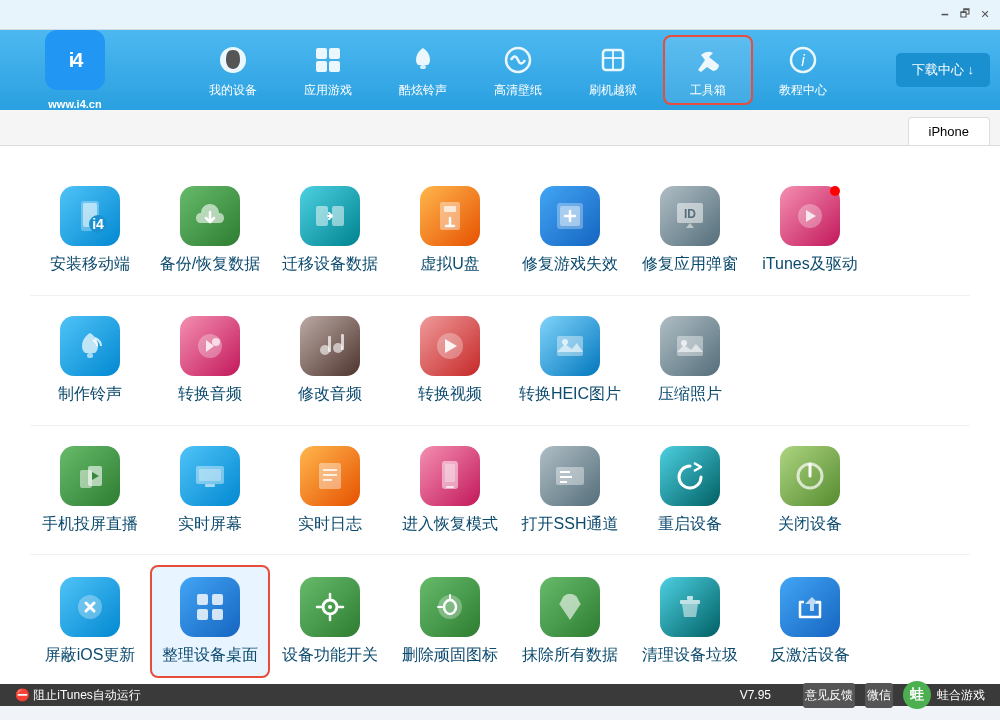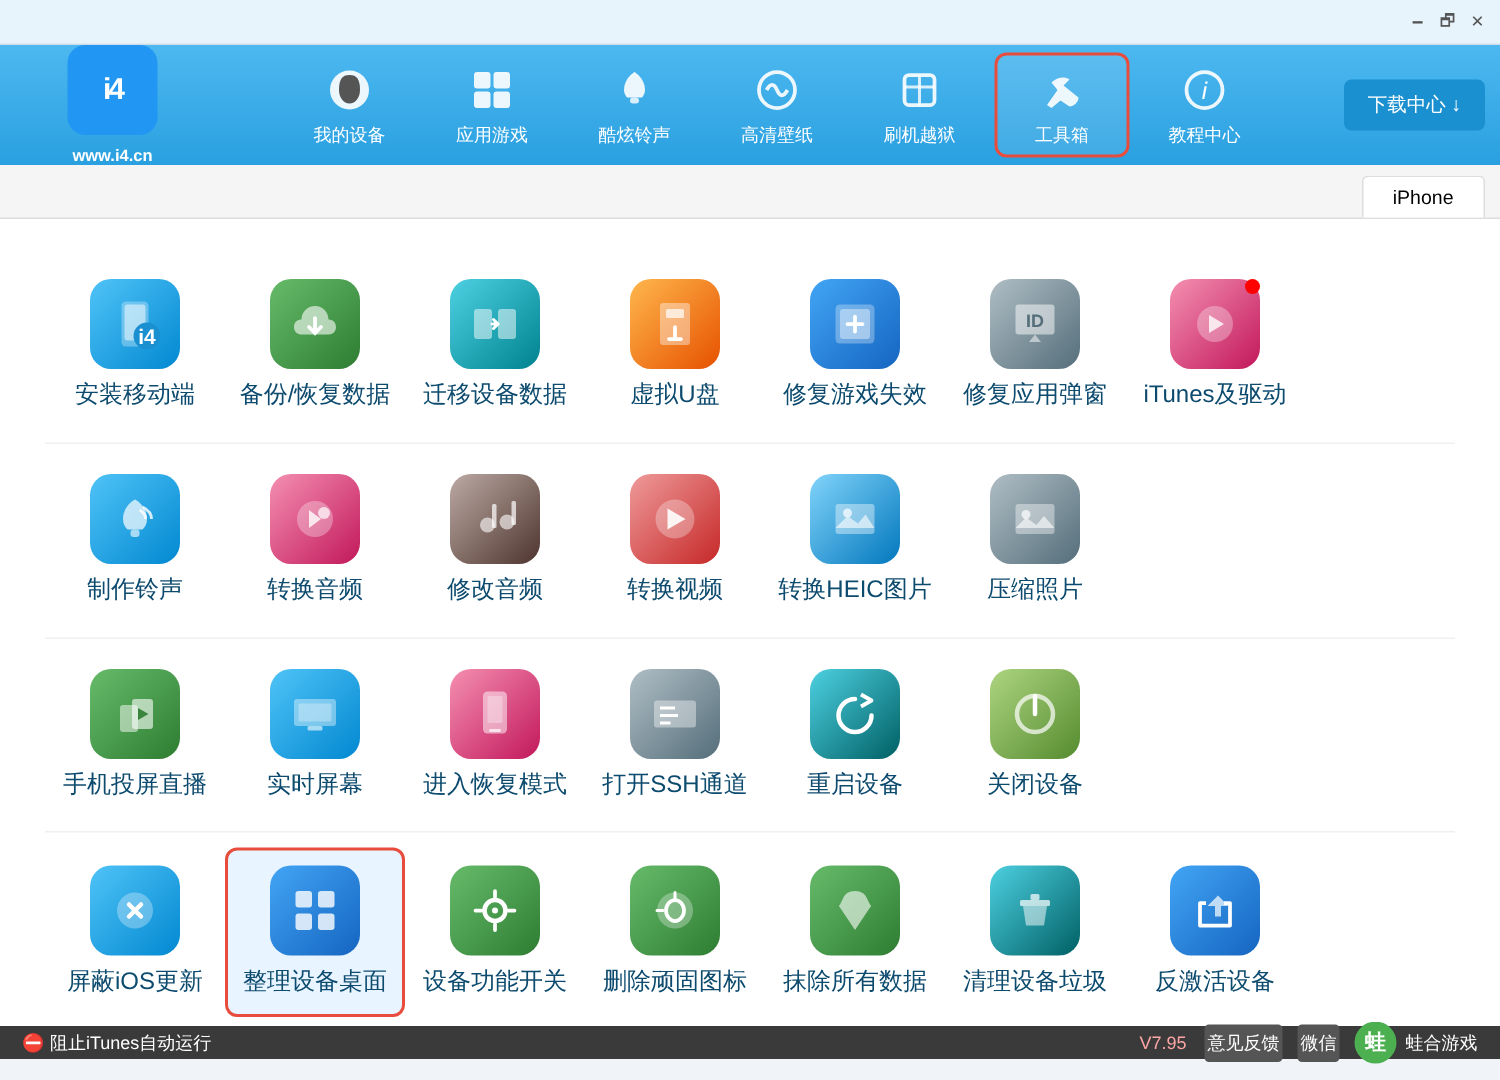--- a/index.html
+++ b/index.html
@@ -201,23 +201,23 @@
       align-items: center;
       padding: 0 15px;
       gap: 10px;
     }
     .status-text {
       color: white;
       font-size: 12px;
     }
     .status-spacer { flex: 1; }
     .status-version {
-      color: #fca5a5;
+      color: #ffffff;
       font-size: 12px;
-      margin-right: 2px;
+      margin-right: 22px;
     }
     .status-btn {
       background: #555;
       color: white;
       border: none;
       padding: 4px 2px;
       border-radius: 3px;
       font-size: 12px;
       cursor: pointer;
     }
@@ -536,20 +536,31 @@
         <div class="tool-icon ic-blue">
           <svg width="36" height="36" viewBox="0 0 36 36">
               <rect x="4" y="8" width="28" height="18" rx="2" fill="white" opacity="0.4"></rect>
               <rect x="13" y="26" width="10" height="3" rx="1" fill="white" opacity="0.6"></rect>
               <rect x="7" y="11" width="22" height="12" rx="1" fill="white" opacity="0.3"></rect>
             </svg>
         </div>
         <span class="tool-label">实时屏幕</span>
       </div>
 
+      <div class="tool-item">
+        <div class="tool-icon ic-orange">
+          <svg width="36" height="36" viewBox="0 0 36 36">
+              <rect x="7" y="5" width="22" height="26" rx="2" fill="white" opacity="0.4"></rect>
+              <line x1="11" y1="12" x2="25" y2="12" stroke="white" stroke-width="2" opacity="0.8"></line>
+              <line x1="11" y1="17" x2="25" y2="17" stroke="white" stroke-width="2" opacity="0.8"></line>
+              <line x1="11" y1="22" x2="20" y2="22" stroke="white" stroke-width="2" opacity="0.8"></line>
+            </svg>
+        </div>
+        <span class="tool-label">实时日志</span>
+      </div>
 
       <div class="tool-item">
         <div class="tool-icon ic-pink">
           <svg width="36" height="36" viewBox="0 0 36 36">
               <rect x="10" y="3" width="16" height="28" rx="3" fill="white" opacity="0.5"></rect>
               <rect x="13" y="6" width="10" height="18" rx="1" fill="white" opacity="0.3"></rect>
               <rect x="14" y="28" width="8" height="2" rx="1" fill="white" opacity="0.7"></rect>
             </svg>
         </div>
         <span class="tool-label">进入恢复模式</span>

